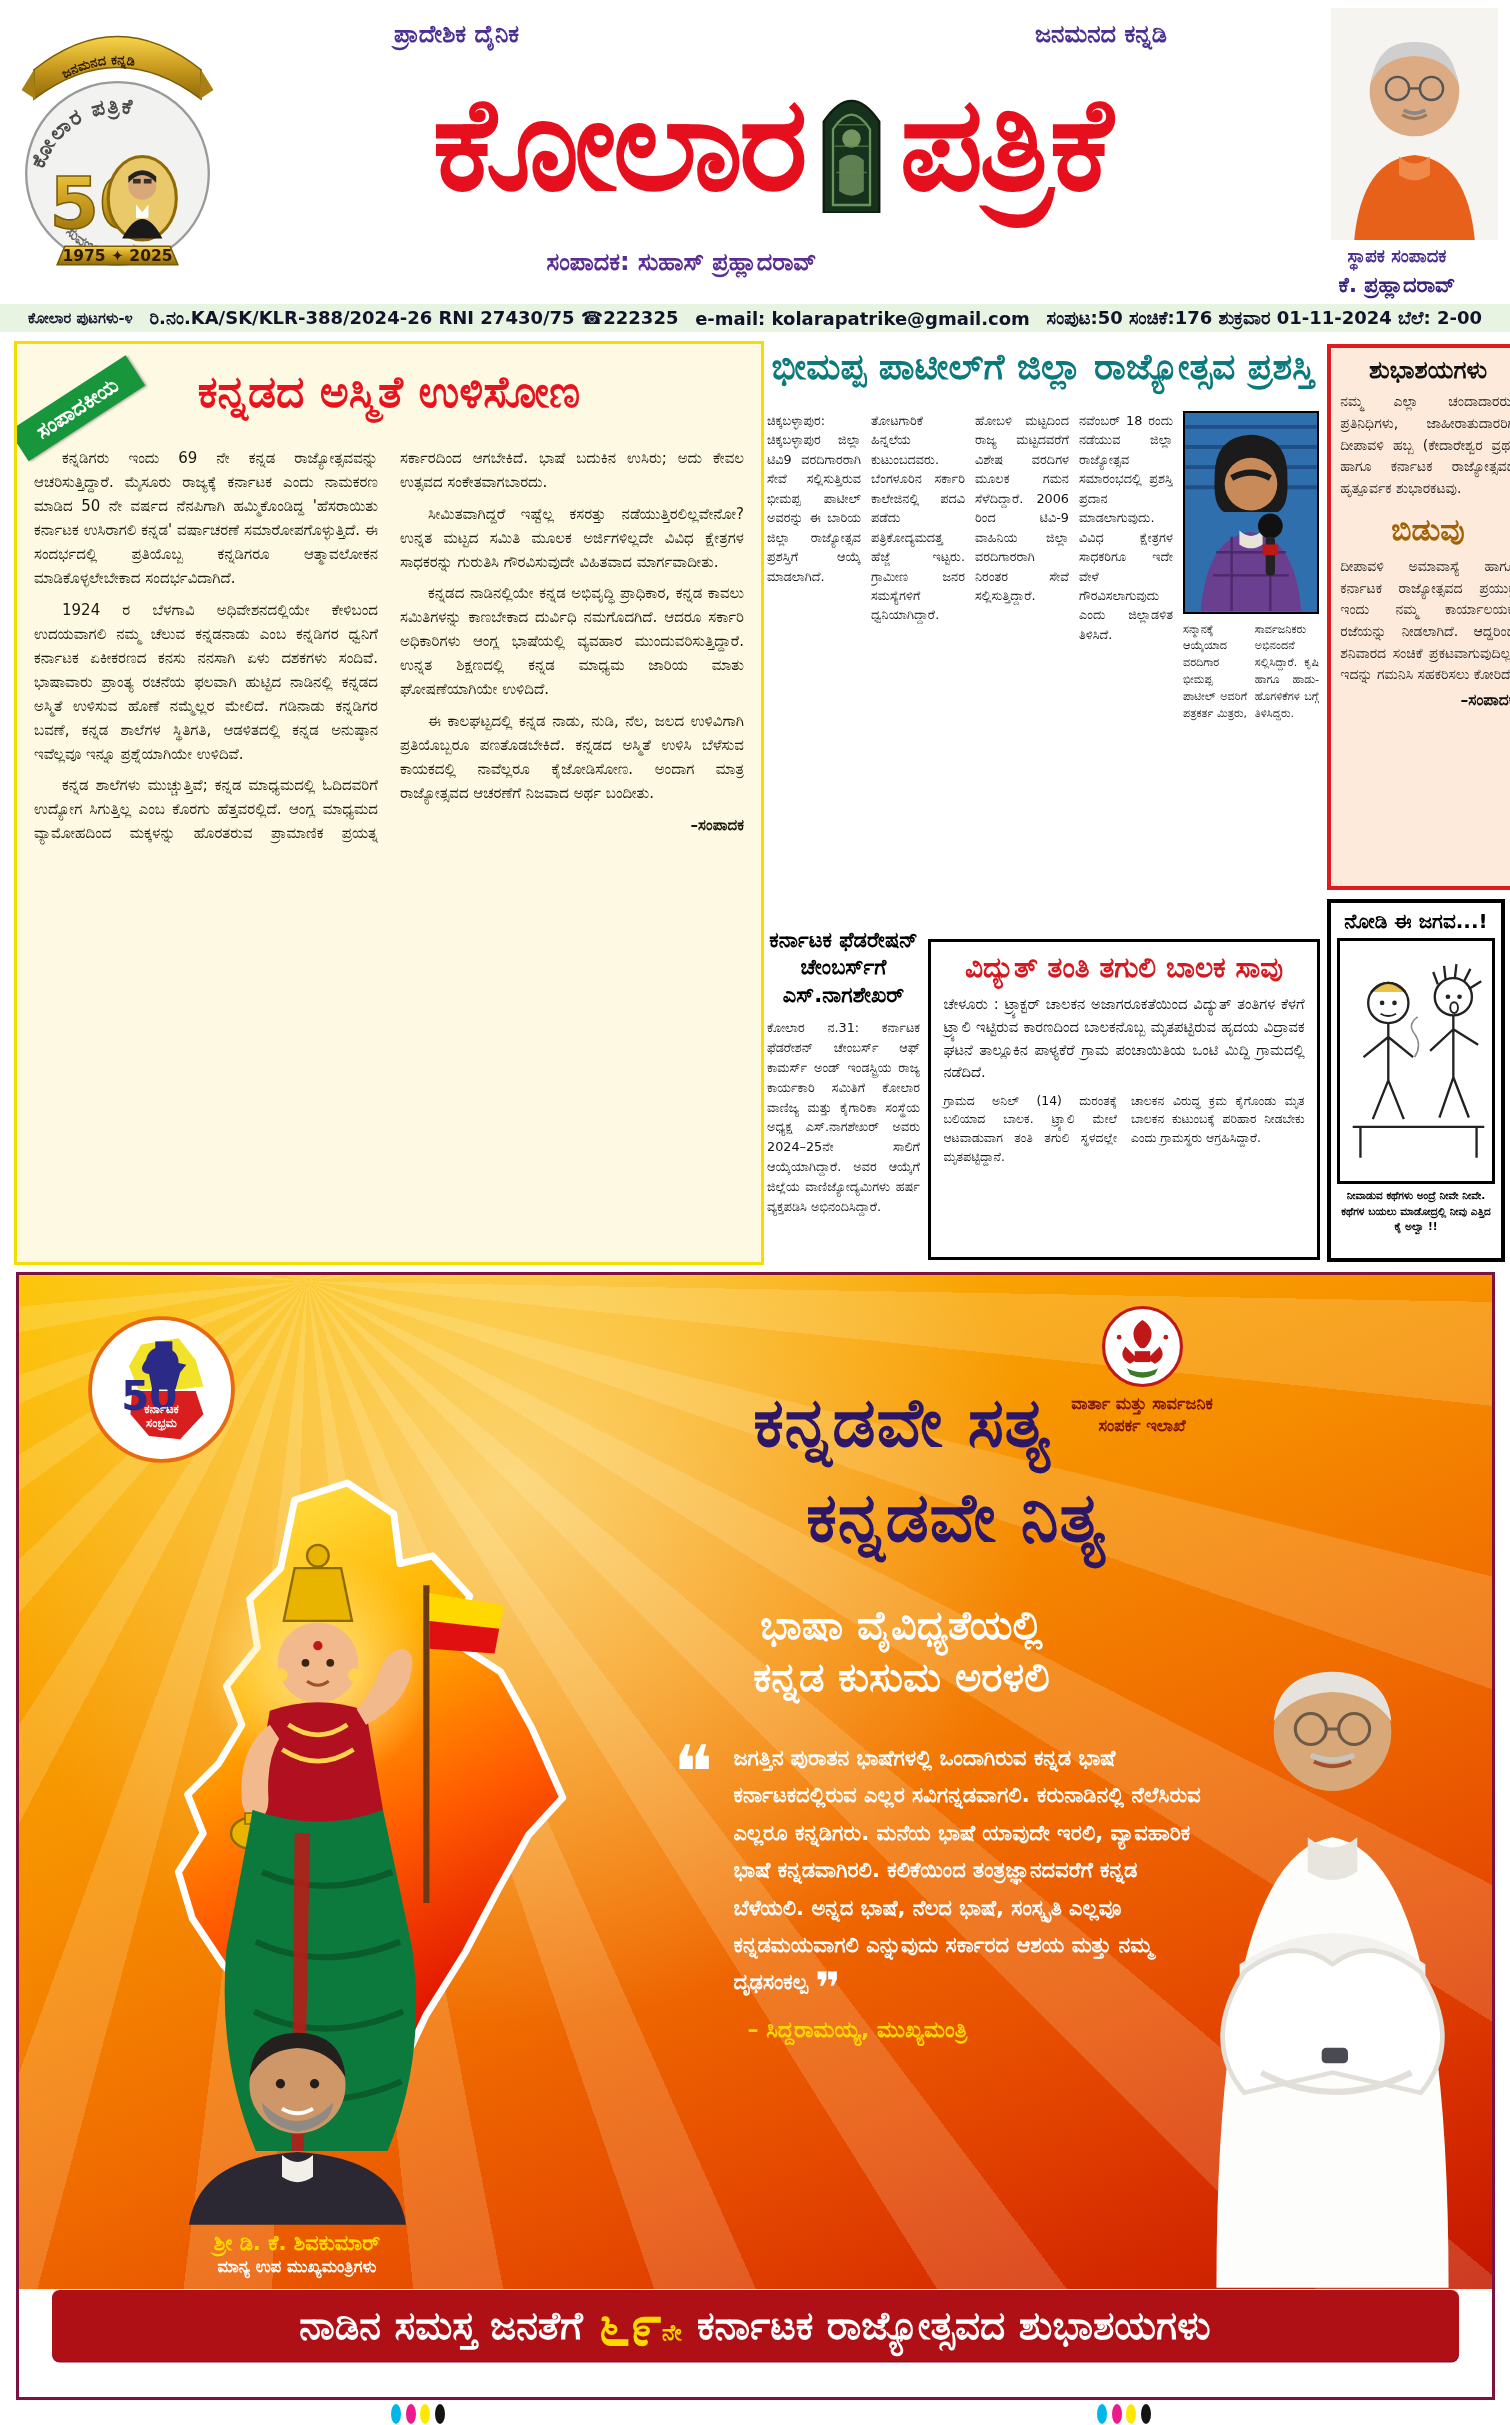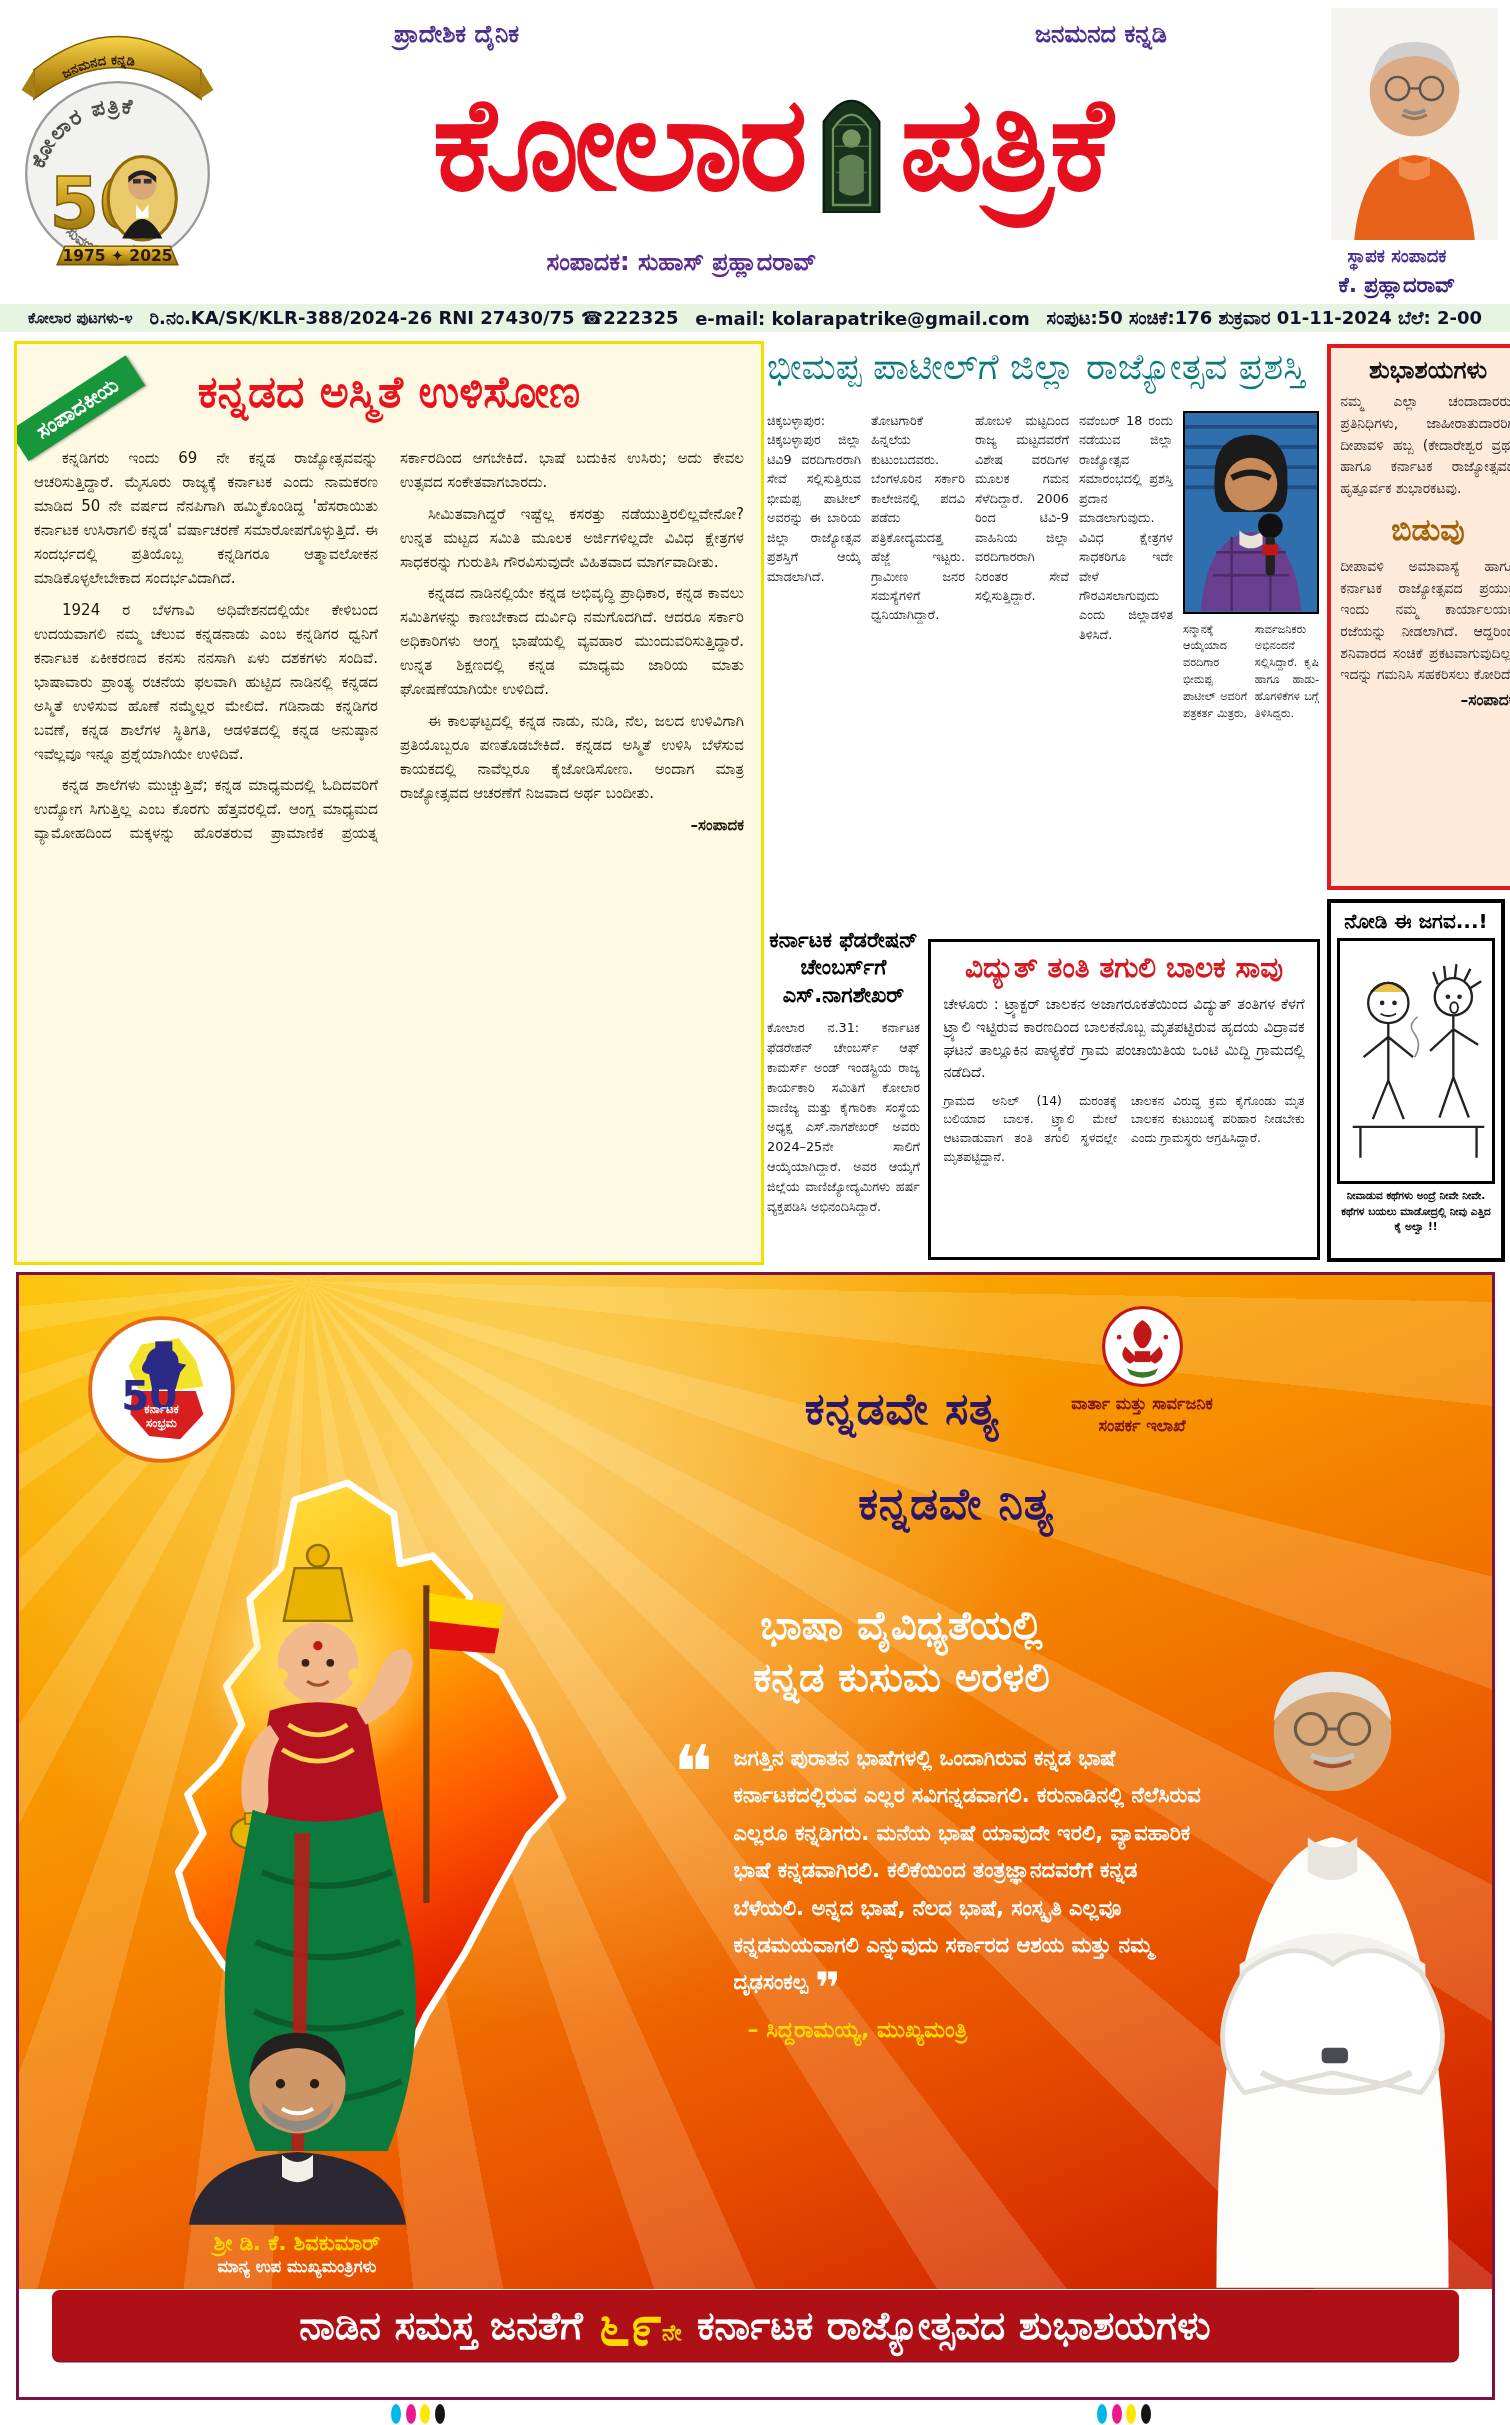--- a/index.html
+++ b/index.html
@@ -23,21 +23,21 @@
   
   .editorial{left:14px;top:341px;width:750px;height:924px;border:3.1px solid #f2df00;background:#fdf9e3;overflow:hidden;}
   .kicker{position:absolute;left:-7.7px;top:87px;transform:rotate(-33deg);transform-origin:left top;background:#17963c;color:#fff;font-size:21px;font-weight:bold;padding:6.2px 23px;box-shadow:1.5px 1.5px 2.3px rgba(0,0,0,.3);}
   .ed-headline{margin-top:22px;text-align:center;font-size:44px;font-weight:bold;color:#e8131c;}
   .ed-cols{position:absolute;top:102px;left:17px;right:17px;bottom:11px;column-count:2;column-gap:22px;font-size:15px;line-height:1.6;text-align:justify;color:#17170a;}
   .ed-cols p{margin:0 0 7.7px;text-indent:28px;}
   .ed-sig{text-align:right;font-weight:bold;text-indent:0 !important;}
 
   
   .award{left:767px;top:347px;width:552px;height:573px;}
-  .award-headline{color:#0c7a7c;font-size:36px;font-weight:normal;line-height:1.1;white-space:nowrap;}
+  .award-headline{text-align:center;color:#0c7a7c;font-size:36px;font-weight:bold;line-height:1.1;white-space:nowrap;}
   .award-body{position:absolute;top:64px;left:0;right:0;height:507px;display:flex;gap:10px;overflow:hidden;}
   .acol{flex:1;font-size:12.8px;line-height:1.52;text-align:justify;color:#111;overflow:hidden;}
   .aright{width:136px;display:flex;flex-direction:column;gap:7.7px;}
   .aphoto{height:203px;border:2.3px solid #000;background:#2f6fae;flex:none;}
   .aside{flex:1;column-count:2;column-gap:7.7px;font-size:11.2px;line-height:1.5;text-align:justify;color:#111;overflow:hidden;}
 
   
   .fed{left:767px;top:927px;width:153px;height:336px;overflow:hidden;}
   .fed-headline{text-align:center;font-size:21px;font-weight:bold;line-height:1.3;color:#000;}
   .fed-body{margin-top:9.3px;font-size:12.8px;line-height:1.55;text-align:justify;color:#111;}
@@ -58,21 +58,21 @@
   .cartoon{left:1327px;top:899px;width:178px;height:363px;border:4.6px solid #000;background:#fff;padding:4.6px 6.2px;overflow:hidden;}
   .cartoon-title{text-align:center;font-size:20px;font-weight:bold;color:#000;padding:1.5px 0 4.6px;}
   .cartoon-frame{border:3.1px solid #000;height:246px;position:relative;overflow:hidden;}
   .cartoon-caption{font-size:10.5px;font-weight:bold;text-align:center;line-height:1.45;margin-top:4.6px;color:#000;}
 
   
   .ad{left:15.5px;top:1272px;width:1479px;height:1128px;border:3.1px solid #7c1240;background:#fff;overflow:hidden;}
   .ad-orange{position:absolute;left:0;top:0;right:0;height:1014px;background:linear-gradient(158deg,#fcc60a 0%,#f9a900 20%,#f68d00 40%,#f06c00 58%,#e64c00 74%,#d62c00 88%,#c31500 100%);overflow:hidden;}
   .ad-orange::before{content:"";position:absolute;inset:-45%;background:repeating-conic-gradient(from 0deg at 34% 24%,rgba(255,255,220,.16) 0deg 5deg,rgba(255,255,255,0) 5deg 13deg);}
   .ad-orange::after{content:"";position:absolute;inset:0;background:radial-gradient(circle at 33% 22%,rgba(255,252,210,.55),rgba(255,255,255,0) 42%);}
-  .ad-head1,.ad-head2{position:absolute;left:589px;width:589px;text-align:center;font-size:44px;font-weight:bold;color:#2d1666;letter-spacing:0.8px;white-space:nowrap;}
+  .ad-head1,.ad-head2{position:absolute;left:589px;width:589px;text-align:center;font-size:68px;font-weight:bold;color:#2d1666;letter-spacing:0.8px;white-space:nowrap;}
   .ad-sub{position:absolute;left:635px;width:496px;text-align:center;font-size:40px;font-weight:bold;color:#fff;line-height:1.3;}
   .dept{position:absolute;left:1015px;top:31px;width:217px;text-align:center;}
   .dept-lines{margin-top:6.2px;font-size:16.3px;font-weight:bold;color:#7a1010;line-height:1.35;}
   .quote-block{position:absolute;left:655px;top:465px;width:535px;color:#fff;}
   .quote-mark{position:absolute;left:0;top:-4.6px;font-size:74px;line-height:1;color:#fff;}
   .quote-text{margin-left:60px;font-size:21px;font-weight:bold;line-height:1.78;text-align:left;}
   .quote-attr{margin:15.5px 0 0 74px;font-size:22px;font-weight:bold;color:#ffd900;}
   .dks{position:absolute;left:108px;top:728px;width:341px;text-align:center;}
   .dks-name{font-size:21px;font-weight:bold;color:#ffd900;margin-top:3.1px;}
   .dks-title{font-size:16.3px;font-weight:bold;color:#fff;margin-top:1.5px;}

